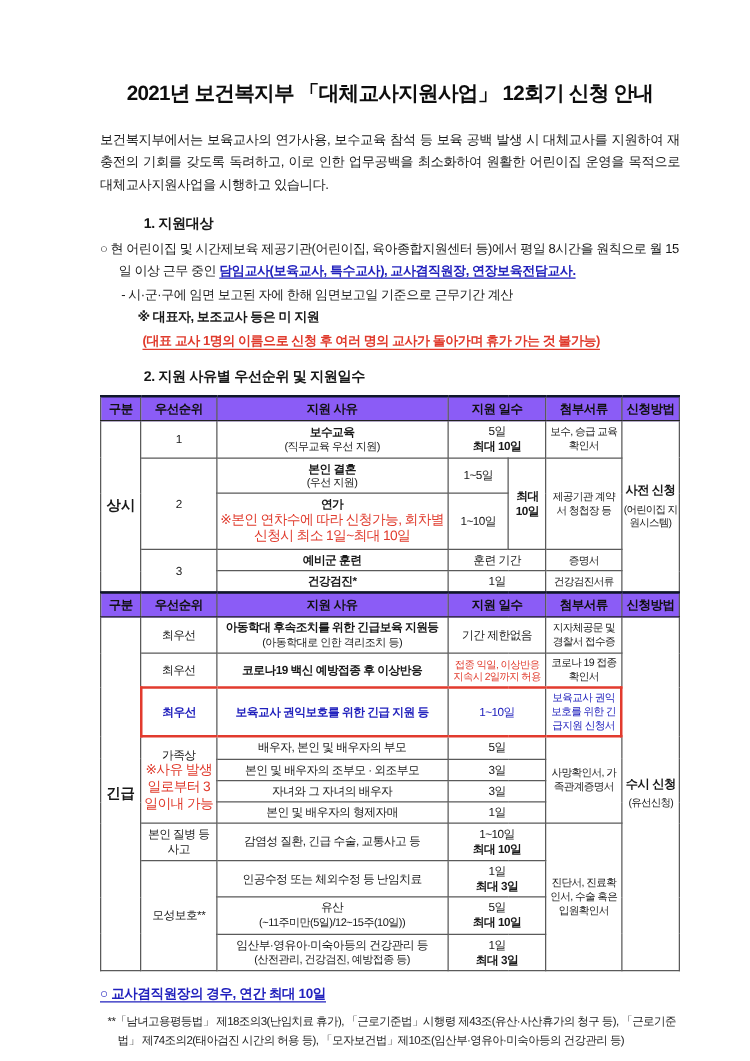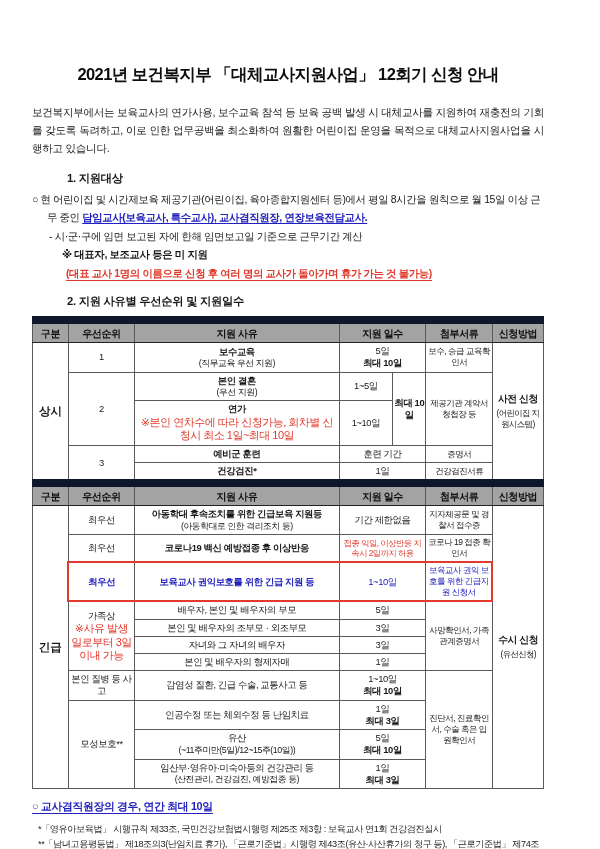--- a/index.html
+++ b/index.html
@@ -1,18 +1,18 @@
 <!DOCTYPE html>
 <html><head>
 <meta charset="utf-8">
 <style>
   * { margin:0; padding:0; box-sizing:border-box; }
   html,body { width:600px; height:849px; background:#ffffff; }
   body { font-family:"Liberation Sans","DejaVu Sans",sans-serif; color:#181818; overflow:hidden; }
-  .page { width:600px; height:672px; padding:64px 56px 20px 32px; }
+  .page { width:600px; height:672px; padding:64px 56px 20px 80px; }
 
   .doc-title { text-align:center; font-size:16.5px; font-weight:bold; letter-spacing:-0.6px; color:#0d0d0d; }
 
   .intro { margin-top:17px; font-size:10.6px; line-height:1.72; text-align:justify; letter-spacing:-0.3px; }
 
   .sec-head { font-size:11.3px; font-weight:bold; letter-spacing:-0.3px; margin-top:13px;margin-left:35px; }
 
   .s1 { margin-top:5px; font-size:10.4px; line-height:1.78; letter-spacing:-0.35px; }
   .s1-b1 { padding-left:15px; text-indent:-15px; }
   .blue-link { color:#2121bd; font-weight:bold; text-decoration:underline; text-underline-offset:2px;margin-top:40px; }
@@ -27,22 +27,22 @@
   table.t2 { margin-top:-1px; }
   col.c-gubun { width:7%; }
   col.c-pri   { width:13%; }
   col.c-reason{ width:40%; }
   col.c-daysa { width:10.5%; }
   col.c-daysb { width:6.5%; }
   col.c-docs  { width:13%; }
   col.c-method{ width:10%; }
 
   th, td { border:1px solid #5a5a5a; text-align:center; vertical-align:middle; padding:2px 1px; line-height:1.3; }
-  thead th { background:#a3a3a3; font-weight:bold; font-size:10px; color:#101010;
-             border-top:8px solid #0f172a; border-bottom:1.5px solid #222; padding:2.5px 0; }
+  thead th { background:#8b5cf6; font-weight:bold; font-size:10px; color:#101010;
+             border-top:2px solid #0f172a; border-bottom:1.5px solid #222; padding:2.5px 0; }
   table { border:1.5px solid #222; }
   .group-cell { font-size:11.5px; font-weight:bold; letter-spacing:0; }
   .method-cell { font-weight:bold; font-size:9.8px; }
   .method-sub { font-weight:normal; font-size:8.4px; display:block; margin-top:2px; letter-spacing:-0.6px; }
   .bold { font-weight:bold; }
   .rsub { font-size:8.8px; display:block; }
   .red-note { color:#e03a2c; font-size:11px; display:block; line-height:1.25; letter-spacing:-0.5px; }
   .red-text { color:#e03a2c; font-size:8.3px; line-height:1.25; letter-spacing:-0.5px; }
   .blue-text { color:#2121bd; }
   .docs { font-size:8.5px; letter-spacing:-0.5px; }
@@ -208,17 +208,16 @@
       <tr>
         <td><span>임산부·영유아·미숙아등의 건강관리 등</span><span class="rsub">(산전관리, 건강검진, 예방접종 등)</span></td>
         <td colspan="2"><span>1일</span><span class="days-max">최대 3일</span></td>
       </tr>
     </tbody>
   </table>
 
   <div class="footer-blue">○ 교사겸직원장의 경우, 연간 최대 10일</div>
 
   <div class="footnotes">
-    <div class="fn">*「영유아보육법」 시행규칙 제33조, 국민건강보험법시행령 제25조 제3항 : 보육교사 연1회 건강검진실시</div>
     <div class="fn">**「남녀고용평등법」 제18조의3(난임치료 휴가), 「근로기준법」시행령 제43조(유산·사산휴가의 청구 등), 「근로기준법」 제74조의2(태아검진 시간의 허용 등), 「모자보건법」제10조(임산부·영유아·미숙아등의 건강관리 등)</div>
   </div>
 
 </div>
 
 </body></html>

